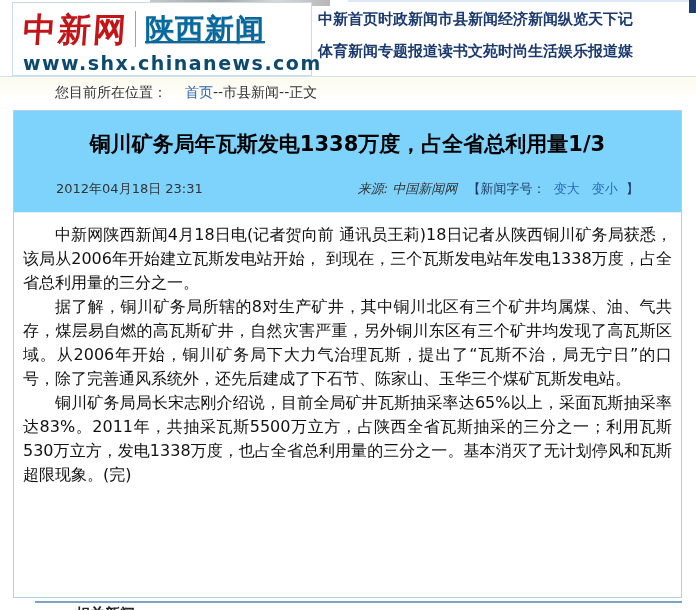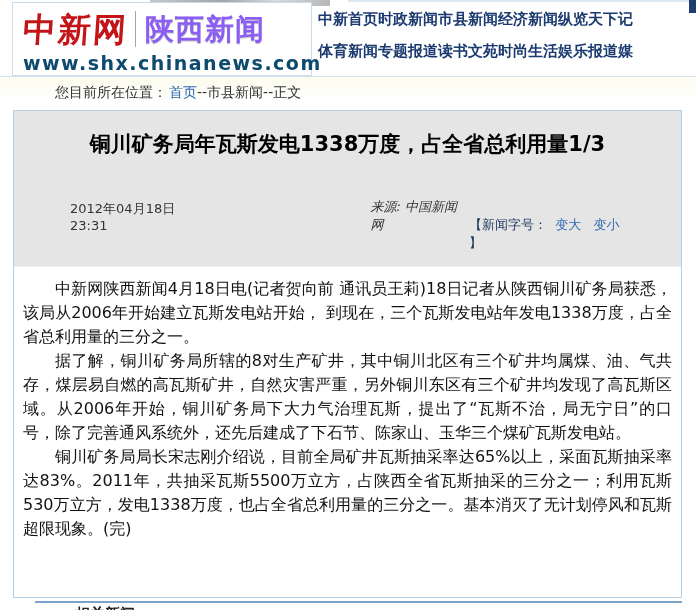--- a/index.html
+++ b/index.html
@@ -14,48 +14,48 @@
   .top-right-band { position:absolute; left:348px; top:0; width:348px; height:2px; background:#dce9f5; }
   .corner-block { position:absolute; right:0; top:0; width:7px; height:13px; background:#1e3c6e; }
 
   
   .logo-box { position:absolute; left:12px; top:2px; width:300px; height:74px;
               background:#fff; border:1px solid #c9dcee; padding:4px 8px 2px 10px; }
   .logo-row { display:flex; align-items:center; height:44px; }
   .brand { color:#c31418; font-weight:900; font-size:33px; letter-spacing:2px;
            transform:skew(-4deg); line-height:1; }
   .logo-divider { width:1px; height:36px; background:#9aa6b2; margin:0 9px 0 7px; }
-  .site-name { color:#8b5cf6; font-weight:900; font-size:29px; letter-spacing:1px; line-height:1;
-               text-shadow:0 1px 1px #bbb; }
+  .site-name { color:#0369a1; font-weight:900; font-size:29px; letter-spacing:1px; line-height:1;
+               text-shadow:0 1px 1px #bbb;text-decoration:underline; }
   .logo-url { color:#0c4a6e; font-weight:bold; font-size:19px; letter-spacing:1.5px; margin-top:1px; }
 
   
   .nav { position:absolute; left:318px; top:10px; width:378px; }
   .nav-row { display:flex; margin-bottom:13px; white-space:nowrap; }
   .nav-item { color:#1b3a70; font-weight:bold; font-size:15px; cursor:pointer; }
 
   
   .crumb-bar { position:absolute; left:0; top:76px; width:696px; height:26px;
                border-top:1px solid #d3e2ef;
                background:linear-gradient(#fcfbee, #ffffff);
                display:flex; align-items:flex-end; }
   .crumb-label { margin-left:55px; color:#333; font-size:14px; }
-  .crumb-home { color:#2a67b1; font-size:14px; margin-left:2px; cursor:pointer; }
+  .crumb-home { color:#2a67b1; font-size:14px; margin-left:18px; cursor:pointer; }
   .crumb-rest { color:#333; font-size:14px; }
 
   
   .article-box { position:absolute; left:13px; top:110px; width:669px; height:488px;
                  border:1px solid #b5cfe7; background:#fff; overflow:hidden; }
-  .title-band { background:#e5e5e5; padding:19px 20px 14px 20px; border-bottom:1px solid #e4edf5; }
+  .title-band { background:#7dd3fc; padding:19px 20px 14px 20px; border-bottom:1px solid #e4edf5; }
   .article-title { text-align:center; font-size:21px; font-weight:bold; color:#000;
                    font-family:"DejaVu Sans","Liberation Sans",sans-serif; }
   .meta-row { display:flex; align-items:center; margin-top:22px; font-size:13px; color:#333; }
-  .meta-date { margin-left:36px; }
+  .meta-date { margin-left:22px; }
   .meta-source { margin-left:155px;font-style:italic; }
-  .meta-size { margin-left:auto; margin-right:22px; color:#1f3a5f;margin-top:36px; }
+  .meta-size { margin-left:auto; margin-right:22px; color:#1f3a5f; }
   .size-link { color:#2a67b1; cursor:pointer; margin:0 4px; }
 
   .article-body { padding:10px 9px 0 9px; }
   .article-body p { font-size:16px; line-height:24px; color:#111; text-indent:2em;
                     text-align:justify; margin:0; }
 
   
   .related { position:absolute; left:35px; top:601px; width:647px;
              border-top:2px solid #7ba3c9; }
   .related-title { font-size:15px; font-weight:bold; color:#222; padding:2px 0 0 40px; }

